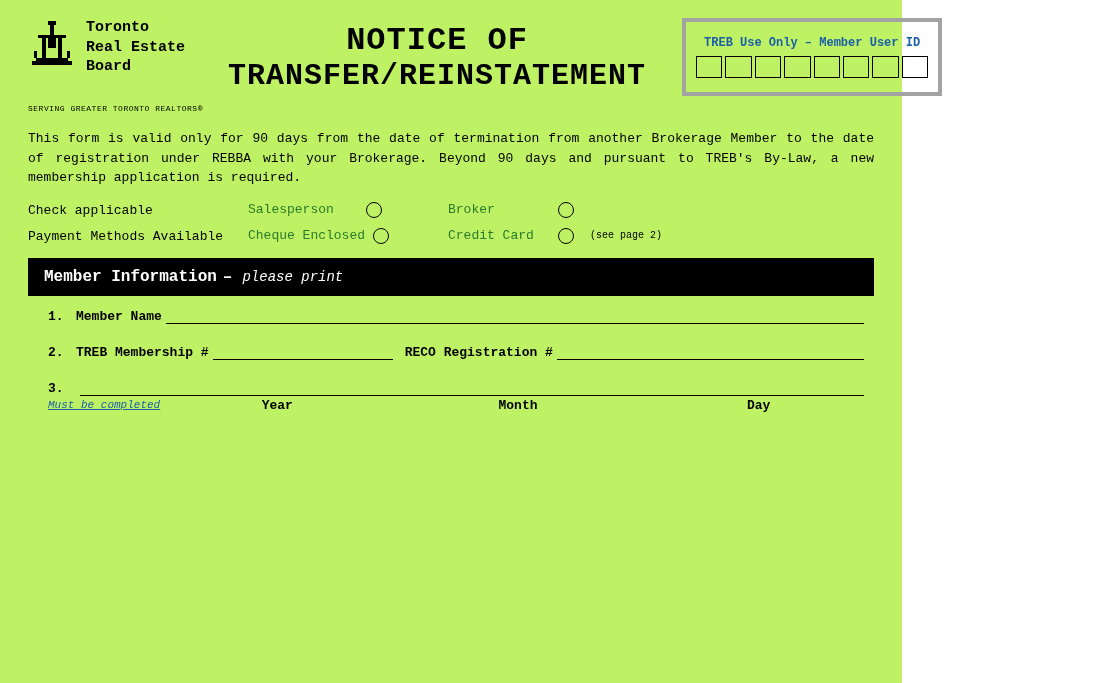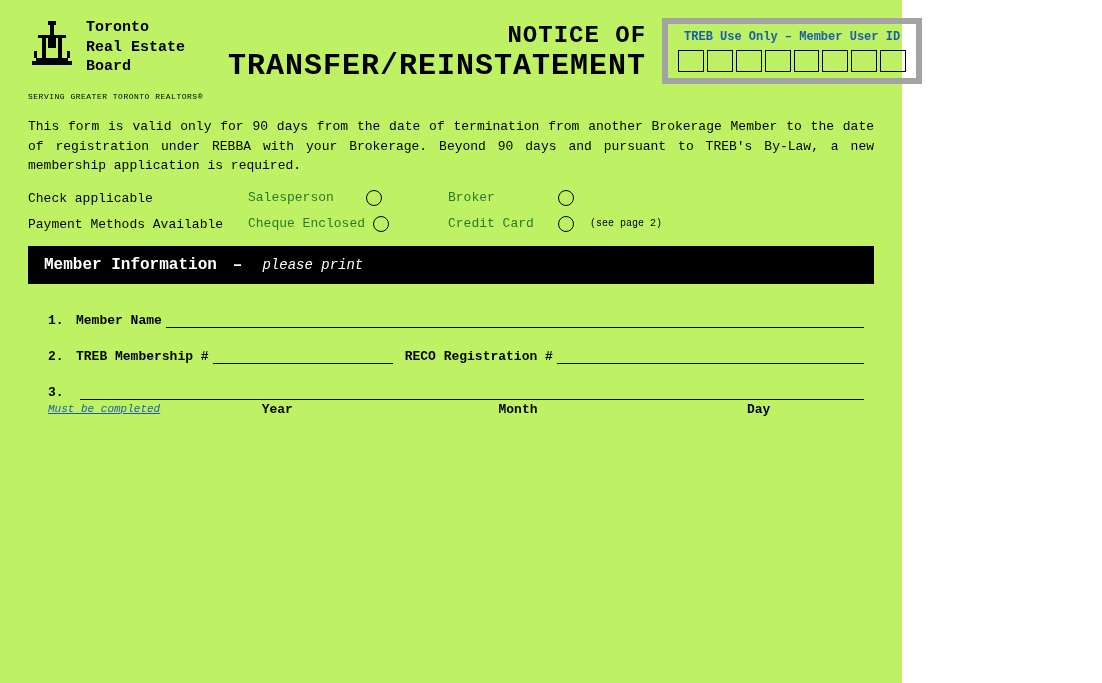--- a/index.html
+++ b/index.html
@@ -60,38 +60,37 @@
       color: #000;
     }
 
     .title-section {
       text-align: center;
       flex: 1;
       padding-top: 4px;
     }
 
     .title-section .notice-of {
-      font-size: 24px;
+      font-size: 32px;
       font-weight: bold;
       letter-spacing: 1px;
-      text-align: right;
     }
 
     .title-section .transfer-title {
       font-size: 30px;
       font-weight: bold;
       letter-spacing: 1px;
     }
 
     
     .treb-box {
-      border: 6px solid #a3a3a3;
-      padding: 6px 10px;
+      border: 4px solid #a3a3a3;
+      padding: 14px 10px;
       min-width: 260px;
-      margin-left: 16px;
+      margin-left: 36px;
     }
 
     .treb-box-title {
       font-size: 12px;
       font-weight: bold;
       color: #1a5fa8;
       margin-bottom: 6px;
       text-align: center;
     }
 
@@ -161,24 +160,24 @@
       font-size: 10px;
       color: #000;
       margin-left: 16px;
     }
 
     
     .member-info-bar {
       background: #000;
       color: #fff;
       padding: 10px 16px;
-      margin: 14px 0 16px 0;
+      margin: 14px 0 0 0;
       display: flex;
       align-items: center;
-      gap: 16px;
+      gap: 6px;
     }
 
     .member-info-bar .bar-title-bold {
       font-size: 16px;
       font-weight: bold;
     }
 
     .member-info-bar .bar-title-italic {
       font-size: 14px;
       font-style: italic;

